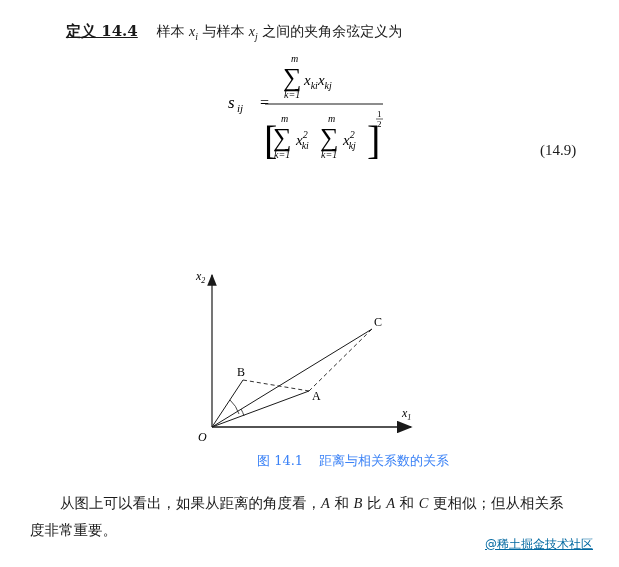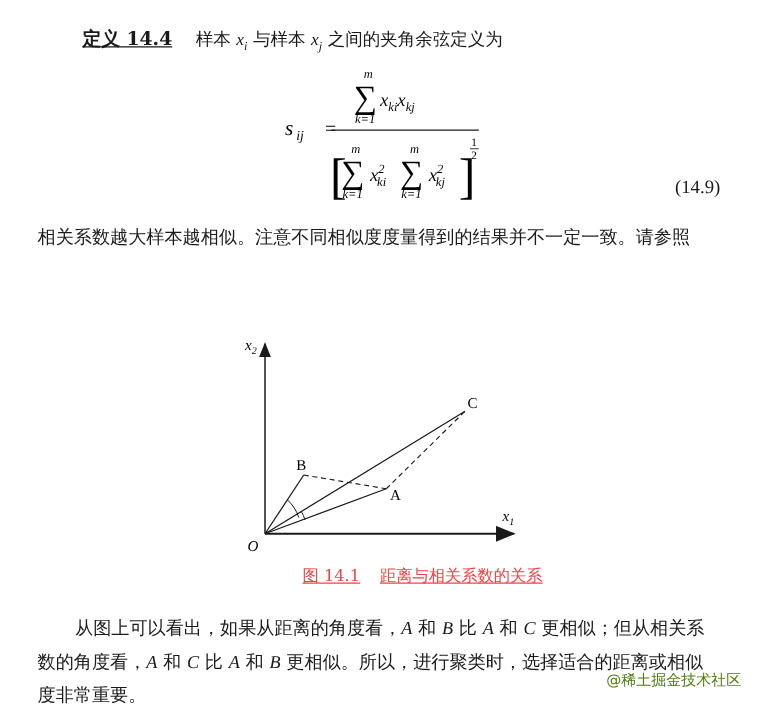--- a/index.html
+++ b/index.html
@@ -9,24 +9,24 @@
   .def-title { left: 66px; top: 22px; font-size: 15px; }
   .def-title .bold { font-weight: bold; font-family: "DejaVu Serif", serif; text-decoration: underline; }
   .def-title .body { margin-left: 14px; font-size: 14px; margin-top: 32px; }
   .math { font-family: "Liberation Serif", "DejaVu Serif", serif; font-style: italic; }
   sub, sup { font-size: 0.7em; }
   .eq-num { left: 540px; top: 94px; font-size: 15px; font-family: "Liberation Serif", serif; margin-top: 48px; }
   .para { left: 30px; font-size: 14.5px; line-height: 27px; width: 570px; white-space: normal; }
   .p1 { top: 177px; }
   .p2 { top: 490px; }
   .indent { display: inline-block; width: 30px; }
-  .caption { left: 242px; top: 452px; font-size: 13px; color: #ef4444; text-decoration: underline; }
+  .caption { left: 257px; top: 452px; font-size: 13px; color: #3b82f6; }
   .caption .sp { display: inline-block; width: 16px; }
-  .watermark { left: 485px; top: 536px; font-size: 12px; color: #4d7c0f;
-               font-family: "DejaVu Sans", sans-serif; }
+  .watermark { left: 485px; top: 536px; font-size: 12px; color: #0369a1;
+               font-family: "DejaVu Sans", sans-serif; text-decoration: underline; }
   svg text { font-family: "Liberation Serif", "DejaVu Serif", serif; }
 </style>
 </head>
 <body>
 
 <div class="abs def-title">
   <span class="bold">定义 14.4</span>
   <span class="body">
     <span>样本 </span><span class="math">x</span><sub class="math">i</sub><span> 与样本 </span><span class="math">x</span><sub class="math">j</sub><span> 之间的夹角余弦定义为</span>
   </span>
@@ -55,21 +55,20 @@
   <text x="321" y="108" font-size="10" font-style="italic">k=1</text>
   <text x="343" y="95" font-size="15" font-style="italic">x<tspan font-size="10" dy="-7">2</tspan><tspan font-size="10" dx="-6" dy="11">kj</tspan></text>
   <text x="367" y="104" font-size="40" font-weight="100">]</text>
   <text x="377" y="67" font-size="9">1</text>
   <line x1="376" y1="69" x2="383" y2="69" stroke="#1a1a1a" stroke-width="0.7"></line>
   <text x="377" y="77" font-size="9">2</text>
 </svg>
 <div class="abs eq-num">(14.9)</div>
 
 <div class="abs para p1">
-  <div>相关系数越大样本越相似。注意不同相似度度量得到的结果并不一定一致。请参照</div>
 </div>
 
 <svg class="abs" style="left:0; top:0;" width="619" height="567">
   <defs>
     <marker id="arr" markerWidth="10" markerHeight="8" refX="9" refY="4" orient="auto">
       <path d="M0,0 L10,4 L0,8 z" fill="#1a1a1a"></path>
     </marker>
   </defs>
 
   <line x1="212" y1="427" x2="212" y2="275" stroke="#1a1a1a" stroke-width="1.2" marker-end="url(#arr)"></line>
@@ -93,17 +92,16 @@
   <text x="312" y="400" font-size="12">A</text>
   <text x="374" y="326" font-size="12">C</text>
 </svg>
 
 <div class="abs caption">
   <span>图 14.1</span><span class="sp"></span><span>距离与相关系数的关系</span>
 </div>
 
 <div class="abs para p2">
   <div><span class="indent"></span><span>从图上可以看出，如果从距离的角度看，</span><span class="math">A</span><span> 和 </span><span class="math">B</span><span> 比 </span><span class="math">A</span><span> 和 </span><span class="math">C</span><span> 更相似；但从相关系</span></div>
-  <div><span>数的角度看，</span><span class="math">A</span><span> 和 </span><span class="math">C</span><span> 比 </span><span class="math">A</span><span> 和 </span><span class="math">B</span><span> 更相似。所以，进行聚类时，选择适合的距离或相似</span></div>
   <div>度非常重要。</div>
 </div>
 
 <div class="abs watermark">@稀土掘金技术社区</div>
 
 </body></html>

